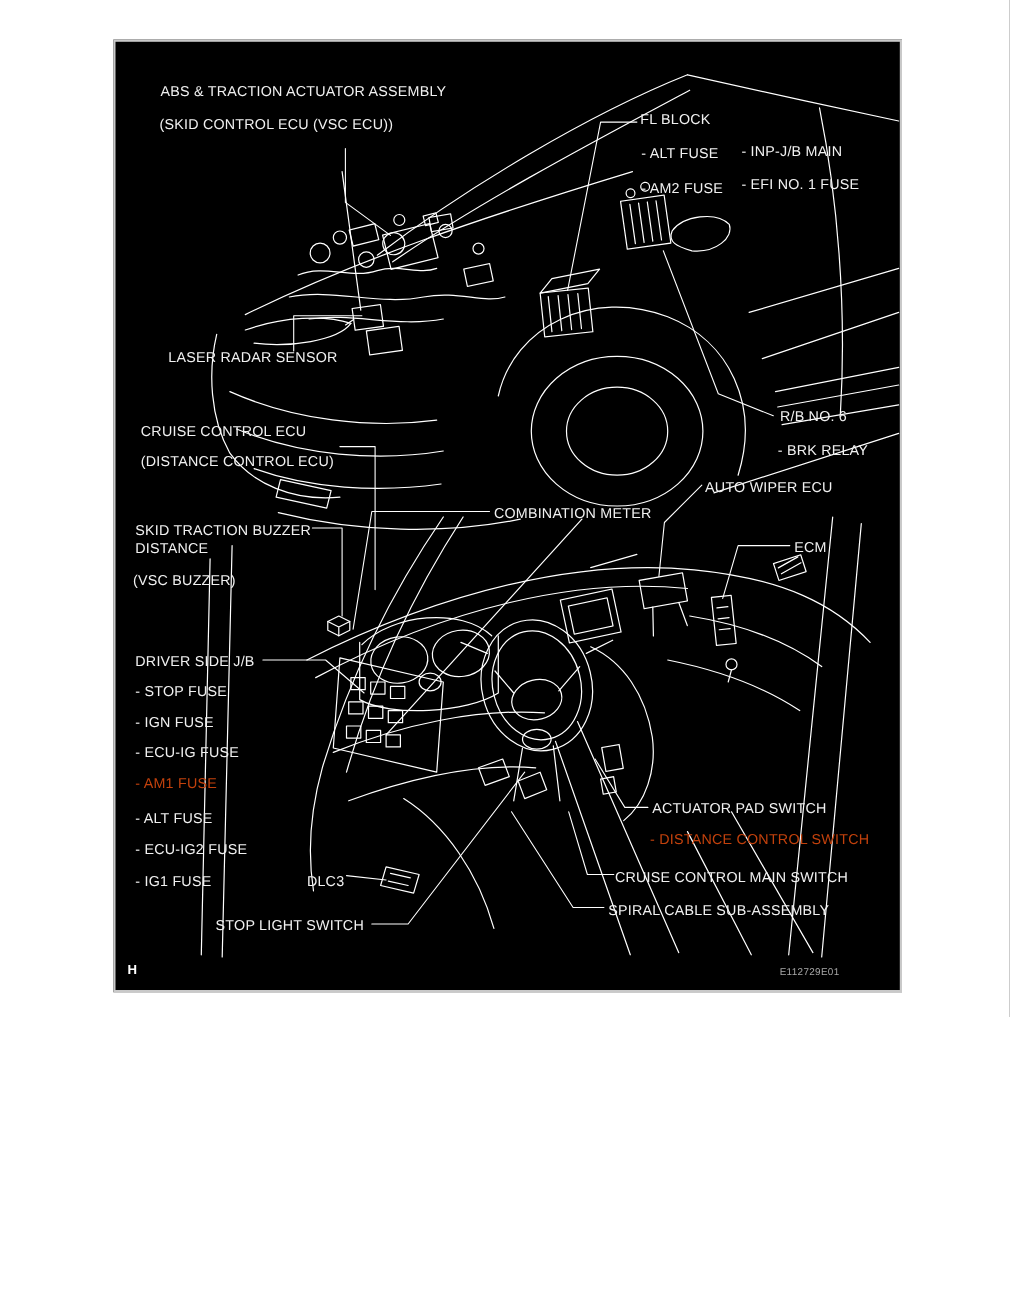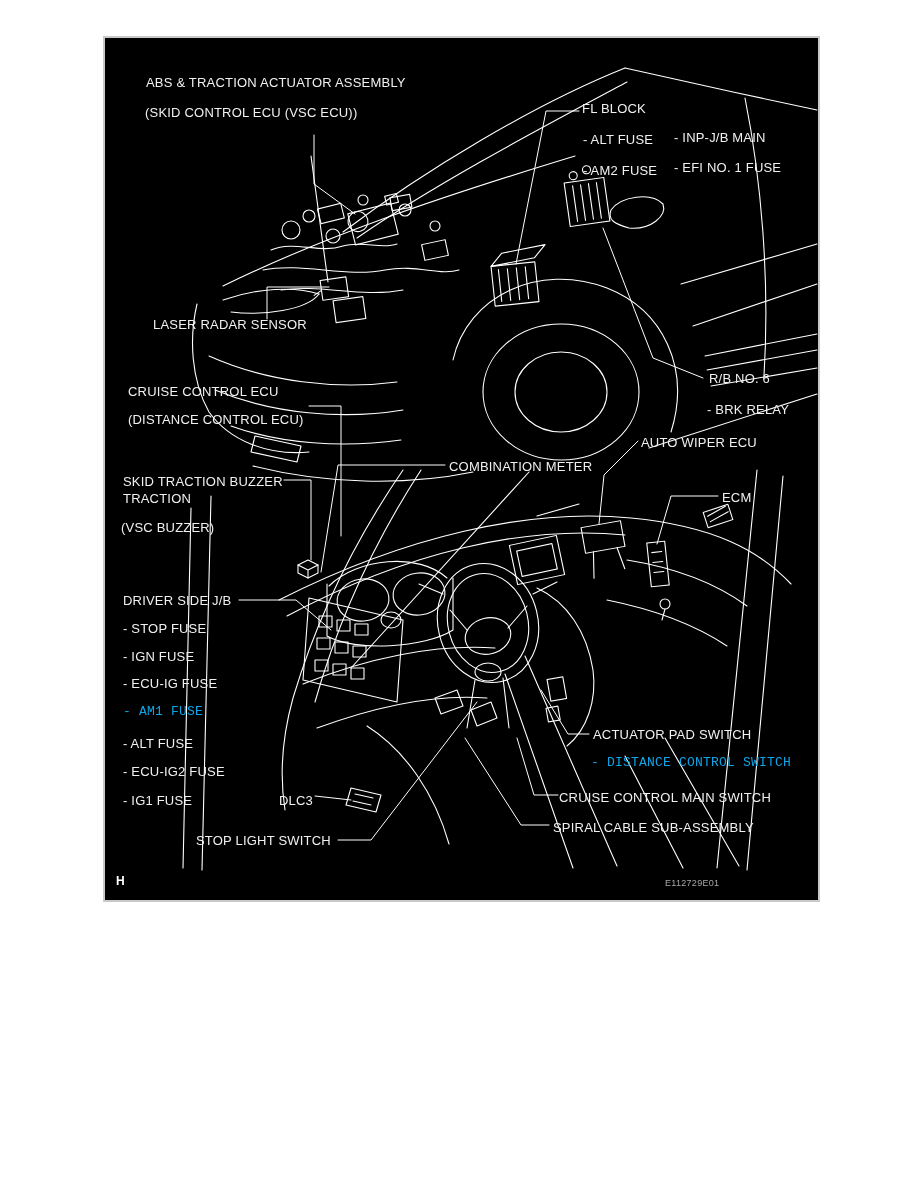--- a/index.html
+++ b/index.html
@@ -9,26 +9,26 @@
   }
   .panel{
     position:absolute;left:103px;top:36px;width:713px;height:862px;
     background:#000;border:2px solid #c9c9c9;
   }
   .art{position:absolute;left:0;top:0;width:713px;height:862px;}
   .lbl{
     position:absolute;color:#f0f0f0;font-size:13px;line-height:15px;
     white-space:nowrap;letter-spacing:.2px;text-align:center;
   }
-  .dim{color:#0ea5e9;font-family:Liberation Mono, monospace;}
+  .dim{color:#c2410c;}
   .footer-mark{
     position:absolute;left:11px;top:836px;color:#fff;font-size:12px;font-weight:bold;
   }
   .code{
-    position:absolute;left:560px;top:840px;width:142px;text-align:left;
+    position:absolute;left:560px;top:840px;width:142px;text-align:center;
     color:#a8a8a8;font-size:9px;letter-spacing:.3px;
   }
 </style>
 </head>
 <body>
 
 <div class="panel">
 
   <svg class="art" viewBox="0 0 713 862" fill="none" stroke="#ffffff" stroke-width="1.1" stroke-linecap="round" stroke-linejoin="round">
 
@@ -229,21 +229,21 @@
   <div class="lbl" style="left:23px;top:374px">(DISTANCE CONTROL ECU)</div>
 
   <div class="lbl" style="left:604px;top:333px">R/B NO. 6</div>
   <div class="lbl" style="left:602px;top:364px">- BRK RELAY</div>
 
   <div class="lbl" style="left:536px;top:397px">AUTO WIPER ECU</div>
   <div class="lbl" style="left:344px;top:421px">COMBINATION METER</div>
   <div class="lbl" style="left:617px;top:452px">ECM</div>
 
   <div class="lbl" style="left:18px;top:436px">SKID TRACTION BUZZER</div>
-  <div class="lbl" style="left:18px;top:453px">TRACTION</div>
+  <div class="lbl" style="left:18px;top:453px">DISTANCE</div>
   <div class="lbl" style="left:16px;top:482px">(VSC BUZZER)</div>
 
   <div class="lbl" style="left:18px;top:555px">DRIVER SIDE J/B</div>
   <div class="lbl" style="left:18px;top:583px">- STOP FUSE</div>
   <div class="lbl" style="left:18px;top:611px">- IGN FUSE</div>
   <div class="lbl" style="left:18px;top:638px">- ECU-IG FUSE</div>
   <div class="lbl dim" style="left:18px;top:666px">- AM1 FUSE</div>
   <div class="lbl" style="left:18px;top:698px">- ALT FUSE</div>
   <div class="lbl" style="left:18px;top:726px">- ECU-IG2 FUSE</div>
   <div class="lbl" style="left:18px;top:755px">- IG1 FUSE</div>

